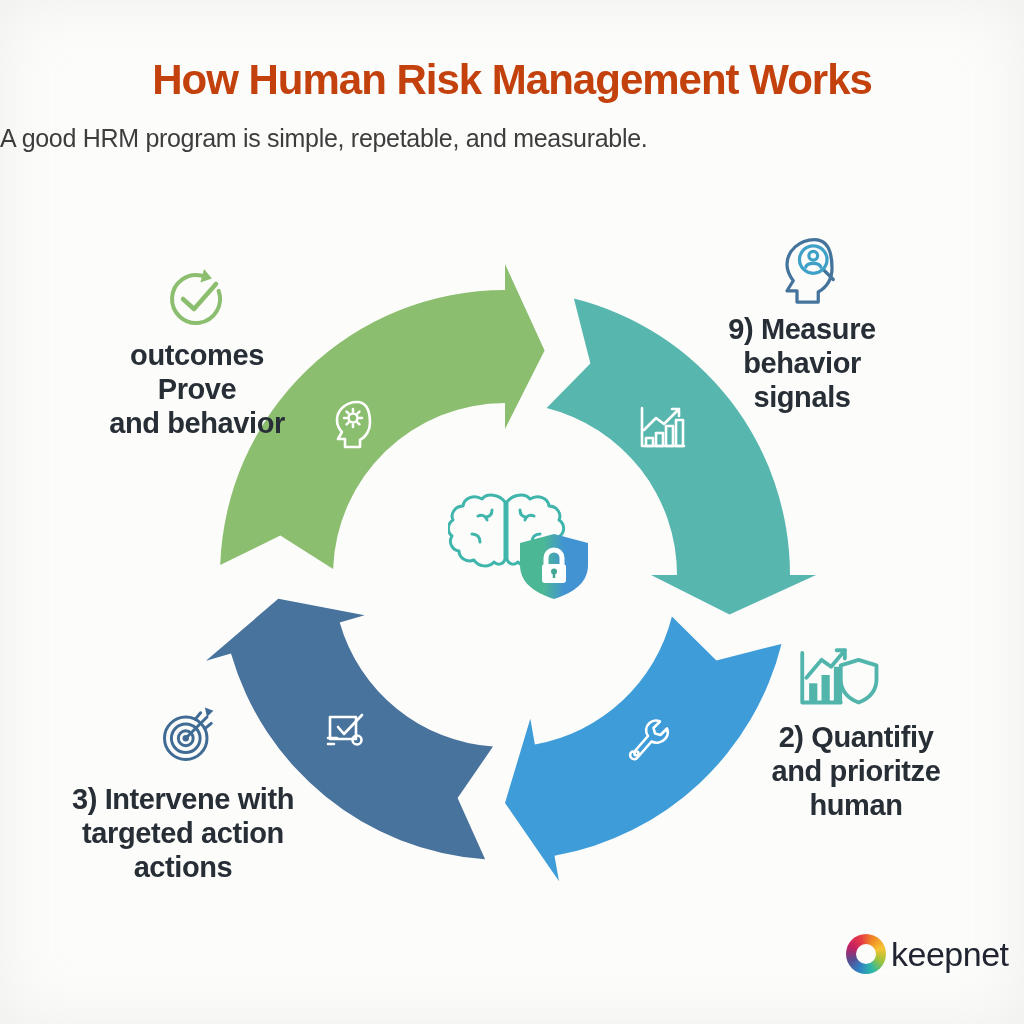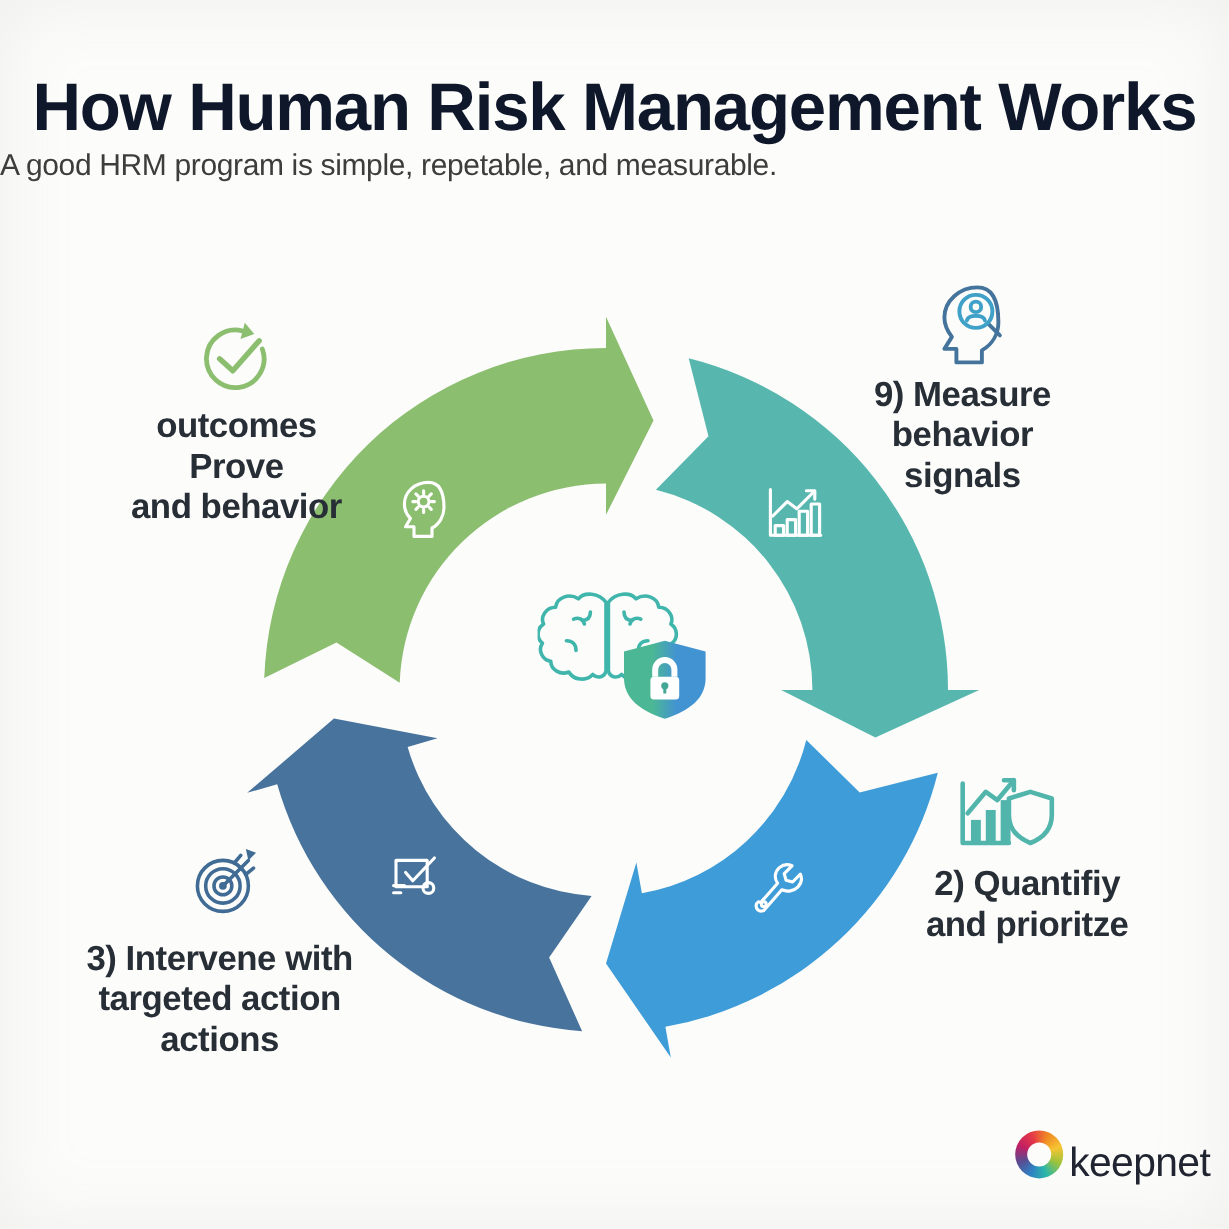--- a/index.html
+++ b/index.html
@@ -3,21 +3,21 @@
 <meta charset="utf-8">
 <style>
   html,body{margin:0;padding:0;}
   body{
     width:1024px;height:1024px;position:relative;overflow:hidden;
     background:#fcfcfb;font-family:"Liberation Sans",sans-serif;color:#2b2b2b;
   }
   .page{position:absolute;inset:0;box-shadow:inset 0 0 60px rgba(180,175,168,.18);}
   .title{
     position:absolute;top:56px;left:0;width:1024px;text-align:center;
-    font-size:56px;font-weight:bold;letter-spacing:-1px;color:#0f172a;
+    font-size:42px;font-weight:bold;letter-spacing:-1px;color:#c2410c;
   }
   .subtitle{
     position:absolute;top:124px;left:0;width:1024px;text-align:left;
     font-size:25px;color:#3d3d3d;letter-spacing:-0.3px;
   }
   .ring{position:absolute;left:185px;top:255px;width:640px;height:640px;}
   .label{
     position:absolute;font-weight:bold;font-size:29px;line-height:34px;
     color:#272e36;text-align:center;letter-spacing:-0.4px;
   }
@@ -28,21 +28,21 @@
   .lbl-4{left:87px;top:338px;width:220px;}
   .center-label{left:398px;top:615px;width:214px;font-size:28px;line-height:33px;color:#23272e;}
   .sideicon{position:absolute;}
   .center-icon{position:absolute;left:448px;top:486px;}
   .brand{position:absolute;left:846px;top:934px;display:flex;align-items:center;}
   .brand-mark{
     width:40px;height:40px;border-radius:50%;position:relative;
     background:conic-gradient(from -20deg,#e63a46,#f08a24,#f6c433,#9dc33c,#2ab7a9,#2f80c3,#5b4a8f,#c21f63,#e63a46);
   }
   .brand-mark::after{content:"";position:absolute;inset:10px;border-radius:50%;background:#fcfcfb;}
-  .brand-name{font-size:34px;color:#202531;letter-spacing:-0.5px;margin-left:5px;font-weight:normal;margin-top:16px;}
+  .brand-name{font-size:34px;color:#202531;letter-spacing:-0.5px;margin-left:5px;font-weight:normal;}
 </style>
 </head>
 <body>
 
 <div class="page">
 
   <div class="title">How Human Risk Management Works</div>
   <div class="subtitle">A good HRM program is simple, repetable, and measurable.</div>
 
   <svg class="ring" viewBox="0 0 640 640">
@@ -133,20 +133,21 @@
         <rect x="29" y="18" width="6" height="26"></rect>
       </g>
       <path fill="none" d="M9 26L20 13l7 5L37 6"></path>
       <path fill="none" d="M31 6h6v6"></path>
       <path fill="#fcfcfb" d="M47 13l13 4v10c0 9-5.5 14-13 17-7.5-3-13-8-13-17V17z"></path>
     </g>
   </svg>
   <div class="label lbl-2">
     <span class="line">2) Quantifiy</span>
     <span class="line">and prioritze</span>
+    <span class="line">human</span>
   </div>
 
   <svg class="sideicon" style="left:156px;top:700px" width="68" height="68" viewBox="0 0 64 64">
     <g fill="none" stroke-width="2.8" stroke-linecap="round" stroke-linejoin="round" stroke="#3f6b94">
       <circle cx="28" cy="36" r="20"></circle>
       <circle cx="28" cy="36" r="13.5"></circle>
       <circle cx="28" cy="36" r="7"></circle>
       <path d="M28 36L48 16"></path>
       <path d="M42 12l-5 6M52 22l-6 5"></path>
     </g>

